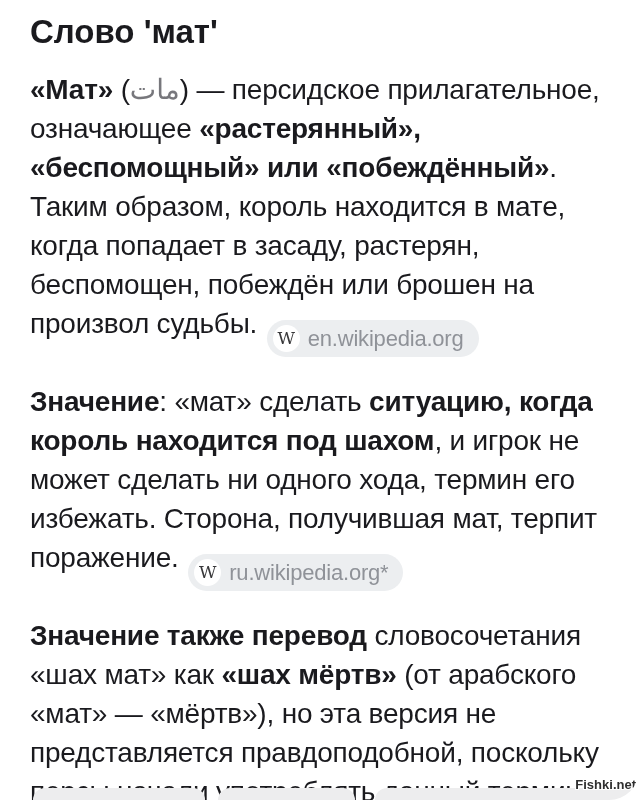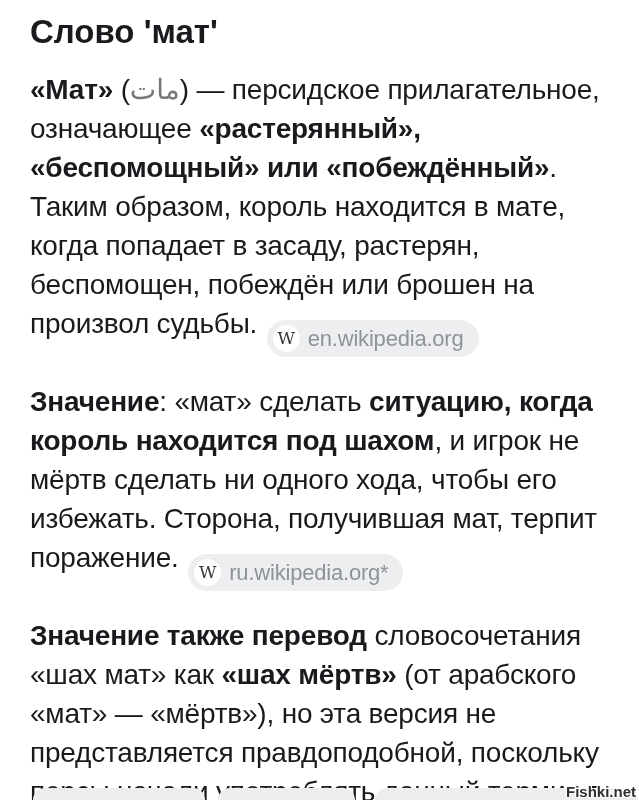--- a/index.html
+++ b/index.html
@@ -4,20 +4,21 @@
 <style>
   html, body { margin: 0; padding: 0; background: #ffffff; }
   .screen {
     position: relative;
     width: 639px;
     height: 800px;
     overflow: hidden;
     background: var(--bg, #ffffff);
     font-family: "Liberation Sans", sans-serif;
     color: var(--text, #1a1a1e);
+    border-radius: 30px;
   }
   .content {
     padding: 6px 26px 0 30px;
   }
   .page-title {
     font-size: 33px;
     font-weight: 700;
     line-height: 44px;
     margin: 4px 0 16px 0;
     color: var(--text, #1a1a1e);
@@ -78,22 +79,22 @@
     border-radius: 14px;
     background: var(--stub-bg, #ededee);
     cursor: pointer;
   }
   .bottom-chip-stub:nth-child(1) { left: 33px;  width: 172px; }
   .bottom-chip-stub:nth-child(2) { left: 218px; width: 137px; }
   .bottom-chip-stub:nth-child(3) { left: 375px; width: 263px; }
   .watermark {
     position: absolute;
     right: 3px;
-    bottom: 0;
-    font-size: 15px;
+    bottom: 8px;
+    font-size: 13px;
     font-weight: 700;
     letter-spacing: 0;
     color: #2e2e2e;
     text-shadow:
       -1px -1px 0 #fff, 1px -1px 0 #fff,
       -1px  1px 0 #fff, 1px  1px 0 #fff,
       -1px  0   0 #fff, 1px  0   0 #fff,
        0   -1px 0 #fff, 0    1px 0 #fff;
     z-index: 5;
   }
@@ -102,21 +103,21 @@
 <body>
 
 <div class="screen" style="--bg: #ffffff; --text: #1a1a1e; --muted: #77777c; --chip-bg: #eceef0; --chip-text: #8f9298; --stub-bg: #ededee;">
   <div class="content">
     <h1 class="page-title">Слово 'мат'</h1>
     <div>
         <p class="para"><span class="b">«Мат»</span><span> (</span><span class="muted">مات</span><span>) — персидское прилагательное, означающее </span><span class="b">«растерянный»,</span><span> </span><span class="b">«беспомощный» или «побеждённый»</span><span>. Таким образом, король находится в мате, когда попадает в засаду, растерян, беспомощен, побеждён или брошен на произвол судьбы. </span><span class="chip">
             <span class="chip-icon wikipedia">W</span>
             <span class="chip-label">en.wikipedia.org</span>
           </span> </p>
-        <p class="para"><span class="b">Значение</span><span>: «мат» сделать </span><span class="b">ситуацию, когда король находится под шахом</span><span>, и игрок не мёртв сделать ни одного хода, чтобы его избежать. Сторона, получившая мат, терпит поражение. </span> <span class="chip">
+        <p class="para"><span class="b">Значение</span><span>: «мат» сделать </span><span class="b">ситуацию, когда король находится под шахом</span><span>, и игрок не может сделать ни одного хода, термин его избежать. Сторона, получившая мат, терпит поражение. </span> <span class="chip">
             <span class="chip-icon wikipedia">W</span>
             <span class="chip-label">ru.wikipedia.org*</span>
           </span> </p>
         <p class="para"><span class="b">Значение также перевод</span><span> словосочетания «шах мат» как </span><span class="b">«шах мёртв»</span><span> (от арабского «мат» — «мёртв»), но эта версия не представляется правдоподобной, поскольку персы начали употреблять данный термин в игре раньше, чем арабы</span></p>
       </div>
   </div>
 
   <div class="bottom-chips">
       <div class="bottom-chip-stub"></div>
       <div class="bottom-chip-stub"></div>

